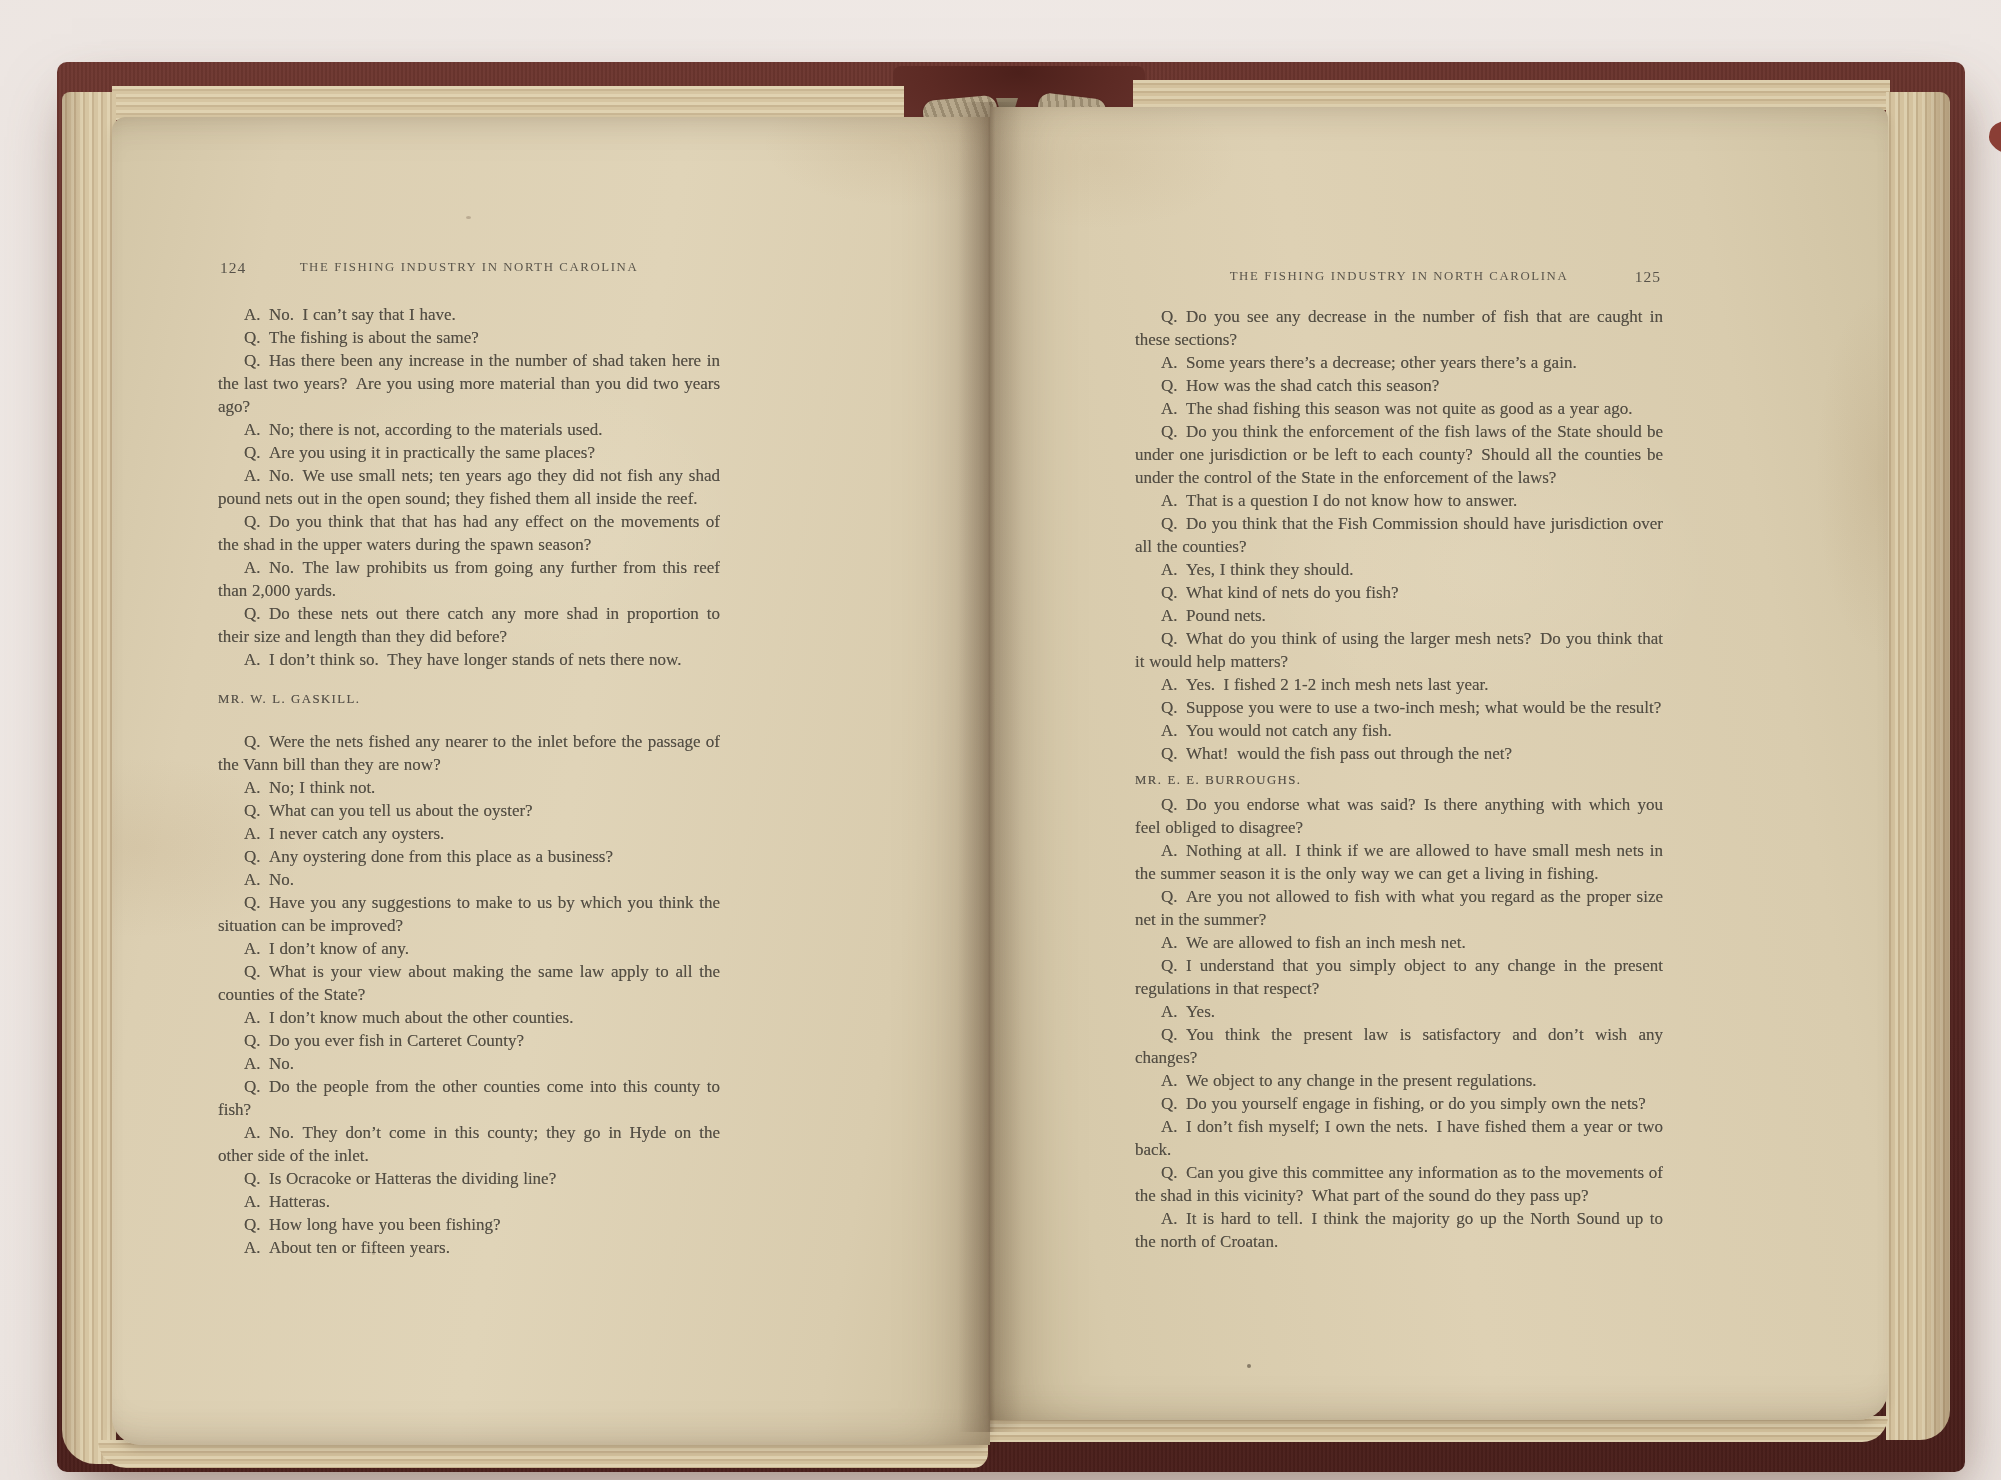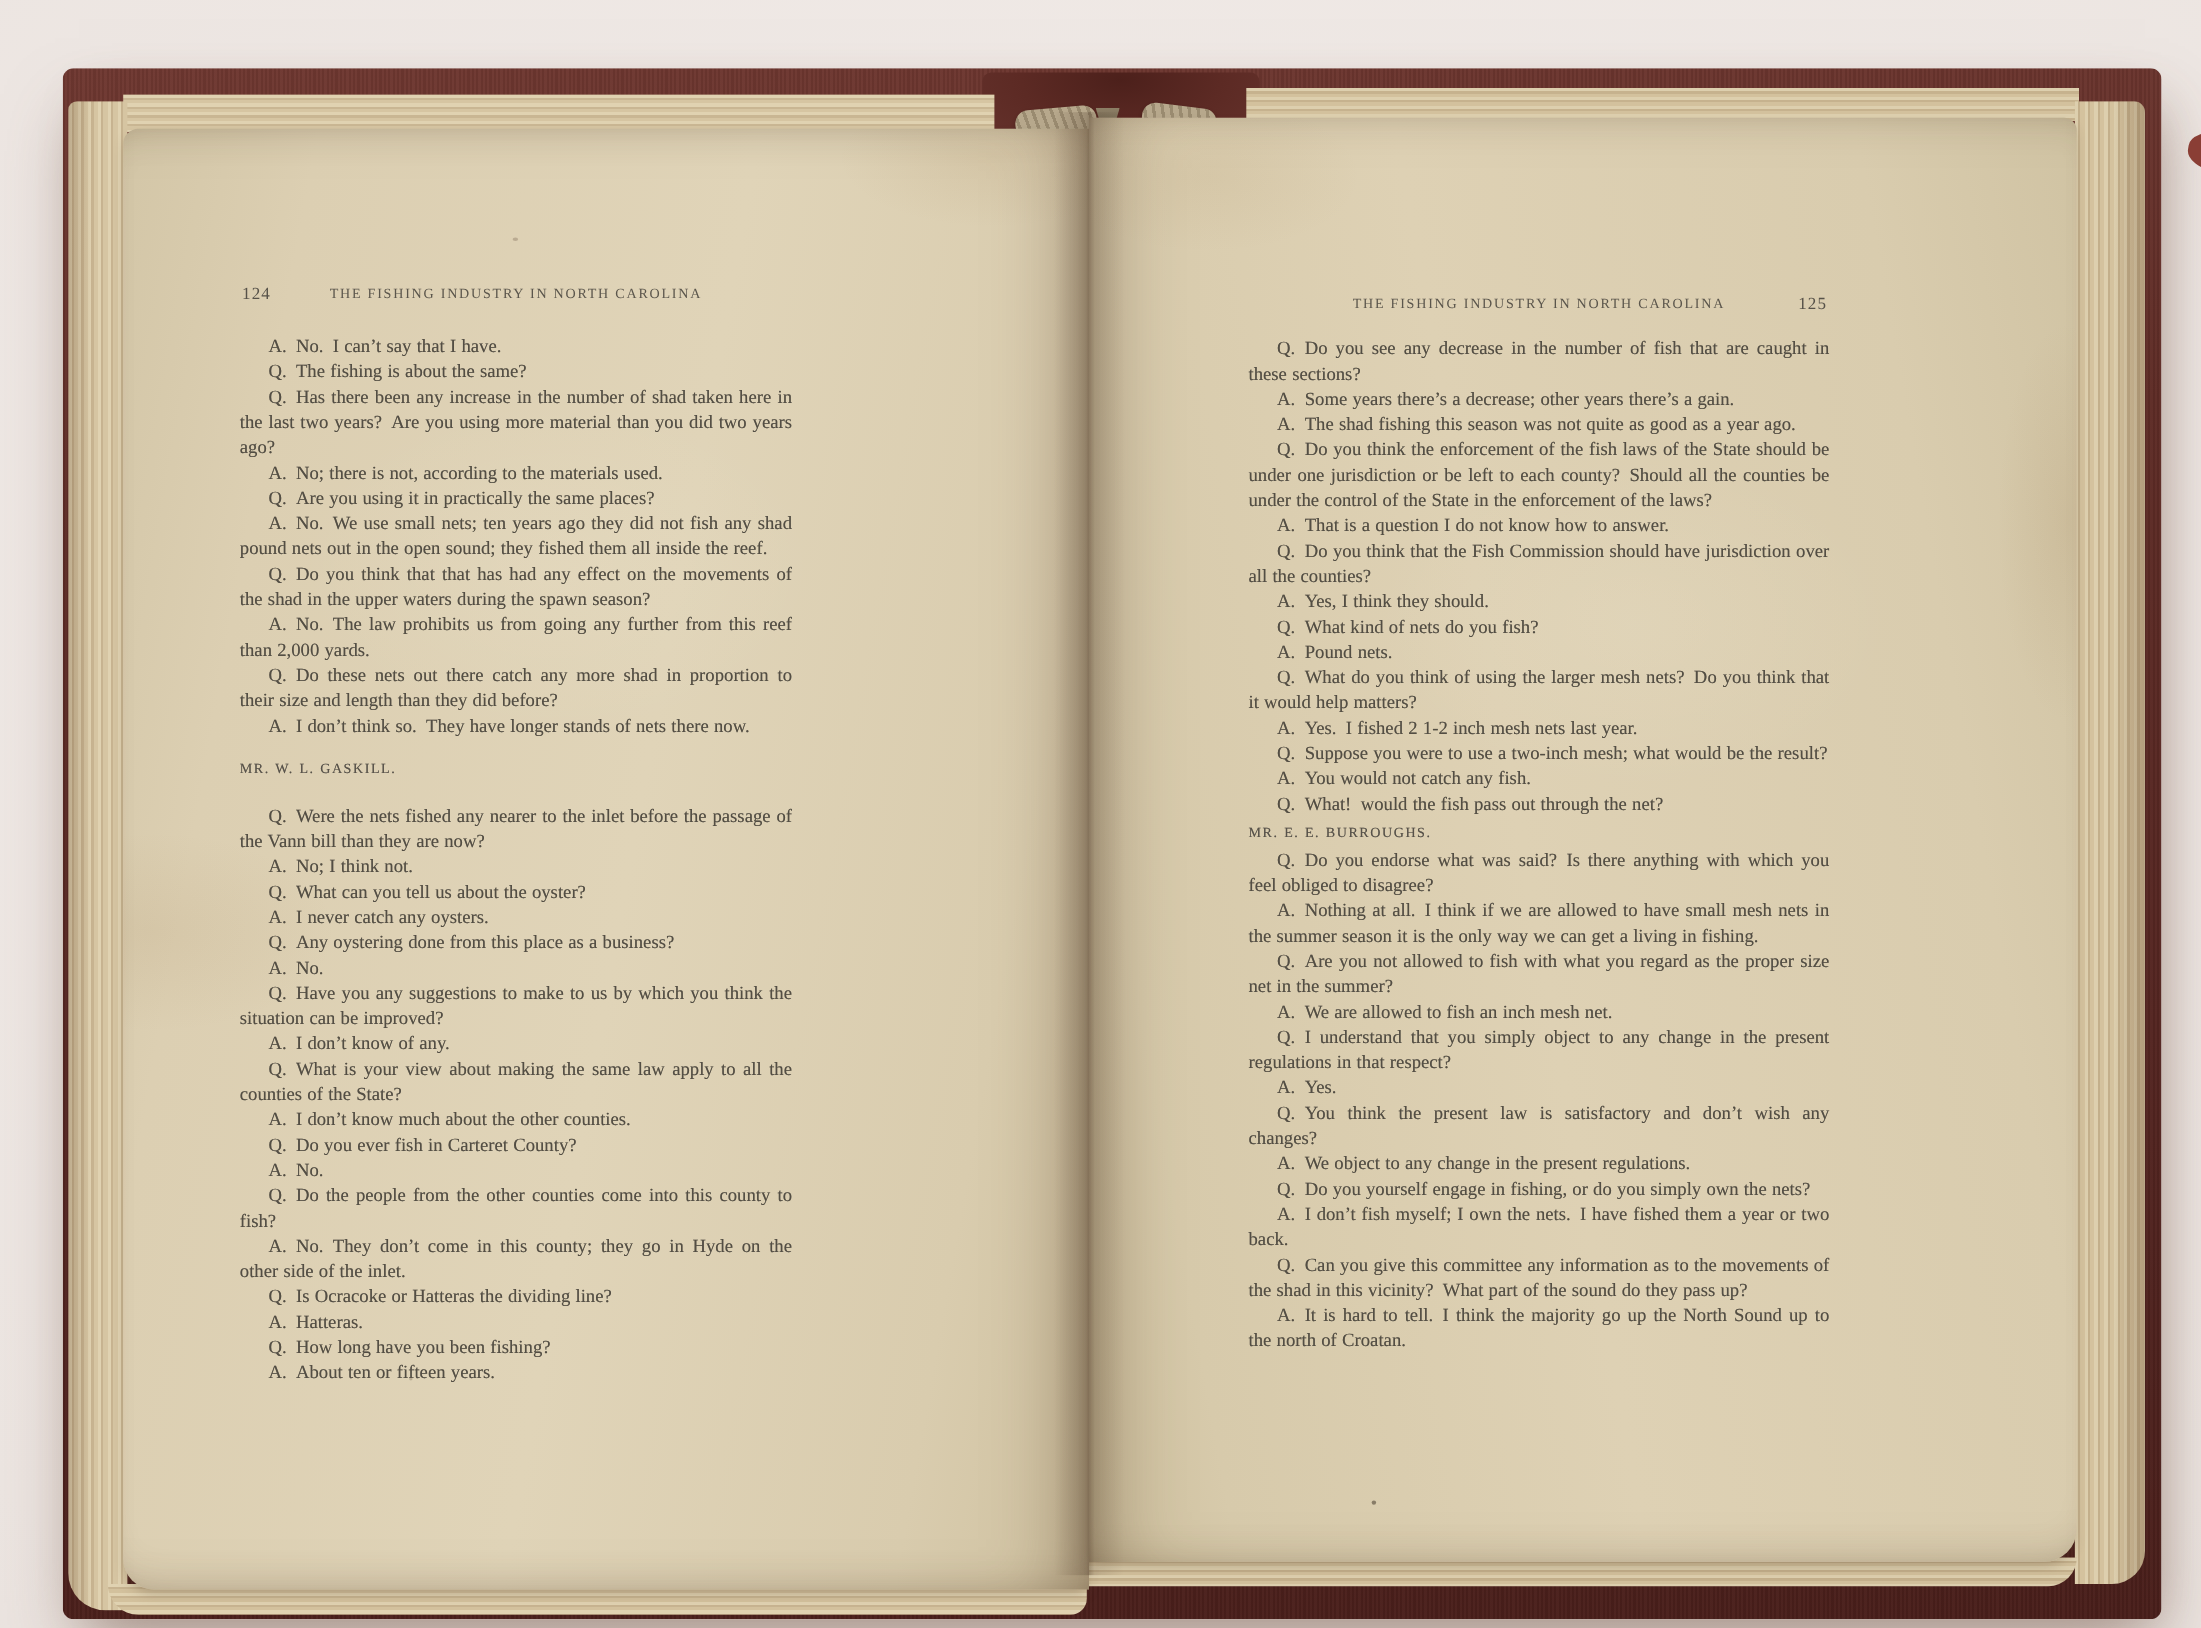--- a/index.html
+++ b/index.html
@@ -163,20 +163,21 @@
 
   <div class="page page-right">
     <div class="page-content">
       <div class="page-header">
         <span class="running-title">THE FISHING INDUSTRY IN NORTH CAROLINA</span>
         <span class="folio">125</span>
       </div>
       <div class="page-body">
           <p class="para">Q. Do you see any decrease in the number of fish that are caught in these sections?</p>
           <p class="para">A. Some years there’s a decrease; other years there’s a gain.</p>
+          <p class="para">Q. How was the shad catch this season?</p>
           <p class="para">A. The shad fishing this season was not quite as good as a year ago.</p>
           <p class="para">Q. Do you think the enforcement of the fish laws of the State should be under one jurisdiction or be left to each county? Should all the counties be under the control of the State in the enforcement of the laws?</p>
           <p class="para">A. That is a question I do not know how to answer.</p>
           <p class="para">Q. Do you think that the Fish Commission should have jurisdiction over all the counties?</p>
           <p class="para">A. Yes, I think they should.</p>
           <p class="para">Q. What kind of nets do you fish?</p>
           <p class="para">A. Pound nets.</p>
           <p class="para">Q. What do you think of using the larger mesh nets? Do you think that it would help matters?</p>
           <p class="para">A. Yes. I fished 2 1-2 inch mesh nets last year.</p>
           <p class="para">Q. Suppose you were to use a two-inch mesh; what would be the result?</p>

